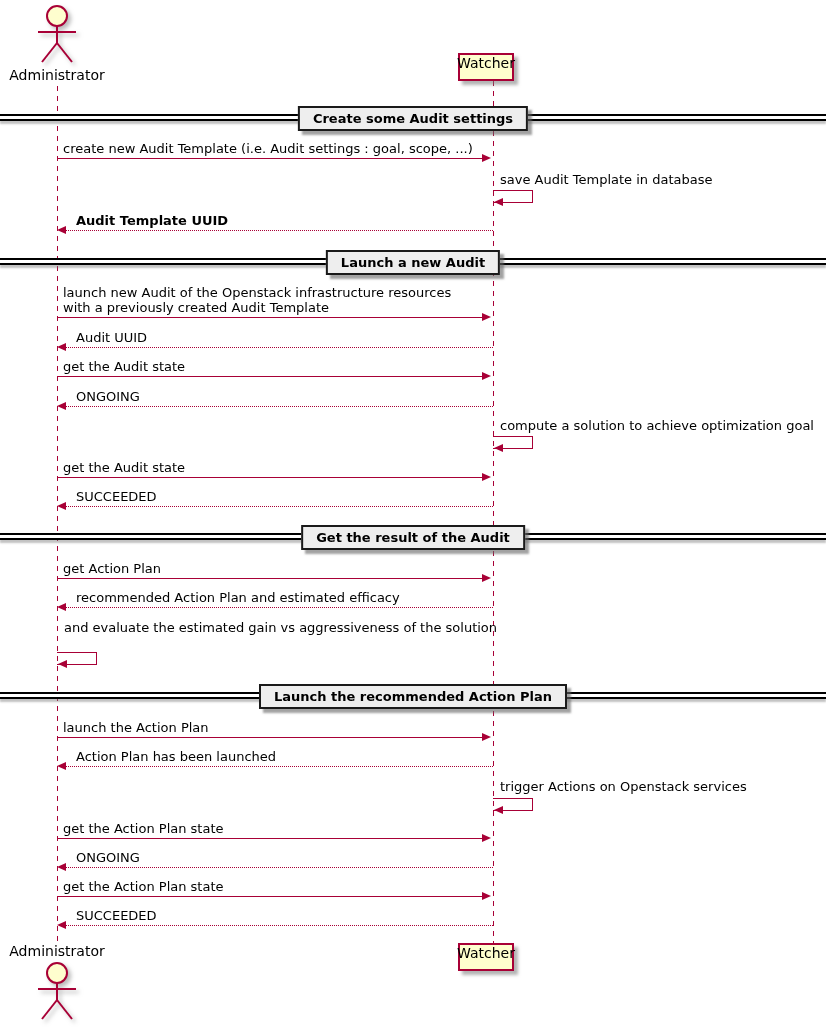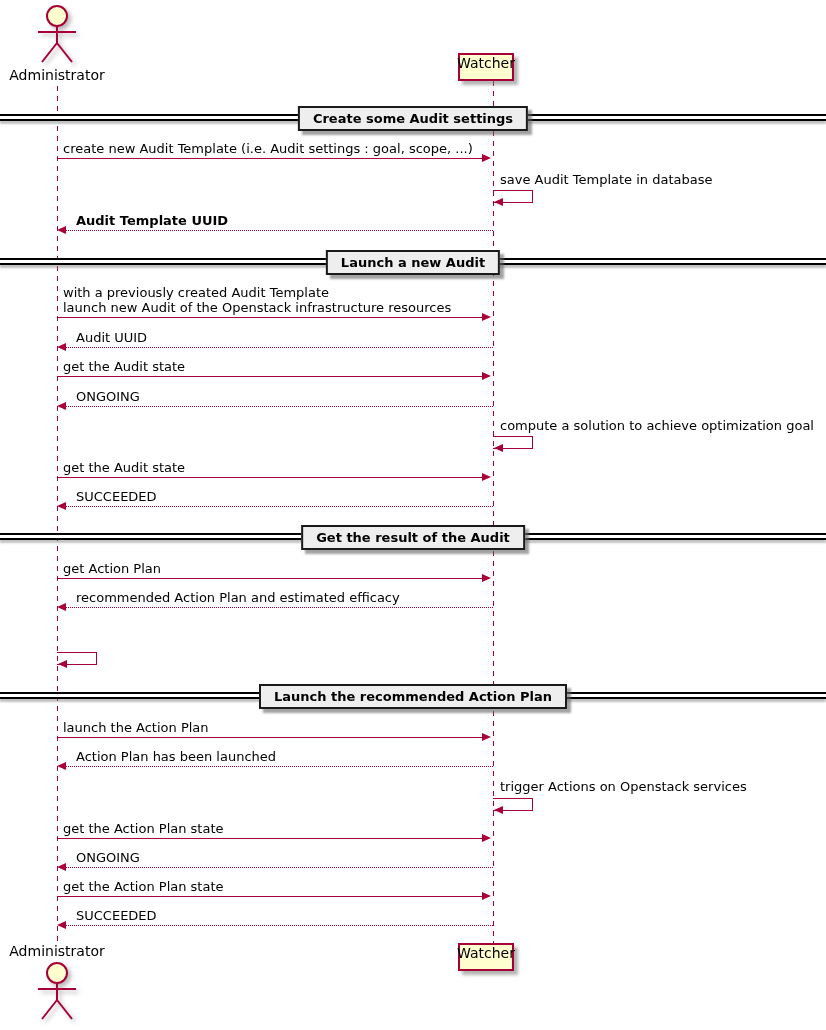--- a/index.html
+++ b/index.html
@@ -79,22 +79,22 @@
       <div class="msg-line dotted" style="left: 66px; top: 230px; width: 427px;"></div>
       <div class="arrowhead left" style="left: 57px; top: 226px;"></div>
       <div class="msg-label" style="left: 76px; bottom: 802px; font-weight: bold;">
         <div>Audit Template UUID</div>
       </div>
       <div class="divider-rule" style="top: 258px;"></div>
       <div class="divider-label" style="top: 250px;">Launch a new Audit</div>
       <div class="msg-line" style="left: 57px; top: 317px; width: 425px;"></div>
       <div class="arrowhead right" style="left: 482px; top: 313px;"></div>
       <div class="msg-label" style="left: 63px; bottom: 715px;">
+        <div>launch new Audit of the Openstack infrastructure resources</div>
         <div>with a previously created Audit Template</div>
-        <div>launch new Audit of the Openstack infrastructure resources</div>
       </div>
       <div class="msg-line dotted" style="left: 66px; top: 347px; width: 427px;"></div>
       <div class="arrowhead left" style="left: 57px; top: 343px;"></div>
       <div class="msg-label" style="left: 76px; bottom: 685px;">
         <div>Audit UUID</div>
       </div>
       <div class="msg-line" style="left: 57px; top: 376px; width: 425px;"></div>
       <div class="arrowhead right" style="left: 482px; top: 372px;"></div>
       <div class="msg-label" style="left: 63px; bottom: 656px;">
         <div>get the Audit state</div>
@@ -127,20 +127,21 @@
         <div>get Action Plan</div>
       </div>
       <div class="msg-line dotted" style="left: 66px; top: 607px; width: 427px;"></div>
       <div class="arrowhead left" style="left: 57px; top: 603px;"></div>
       <div class="msg-label" style="left: 76px; bottom: 425px;">
         <div>recommended Action Plan and estimated efficacy</div>
       </div>
       <div class="self-loop" style="left: 57px; top: 652px;"></div>
       <div class="arrowhead left" style="left: 58px; top: 660px;"></div>
       <div class="msg-label" style="left: 64px; top: 620px;">
+        <div>and evaluate the estimated gain vs aggressiveness of the solution</div>
       </div>
       <div class="divider-rule" style="top: 692px;"></div>
       <div class="divider-label" style="top: 684px; text-align: center;">Launch the recommended Action Plan</div>
       <div class="msg-line" style="left: 57px; top: 737px; width: 425px;"></div>
       <div class="arrowhead right" style="left: 482px; top: 733px;"></div>
       <div class="msg-label" style="left: 63px; bottom: 295px;">
         <div>launch the Action Plan</div>
       </div>
       <div class="msg-line dotted" style="left: 66px; top: 766px; width: 427px;"></div>
       <div class="arrowhead left" style="left: 57px; top: 762px;"></div>

